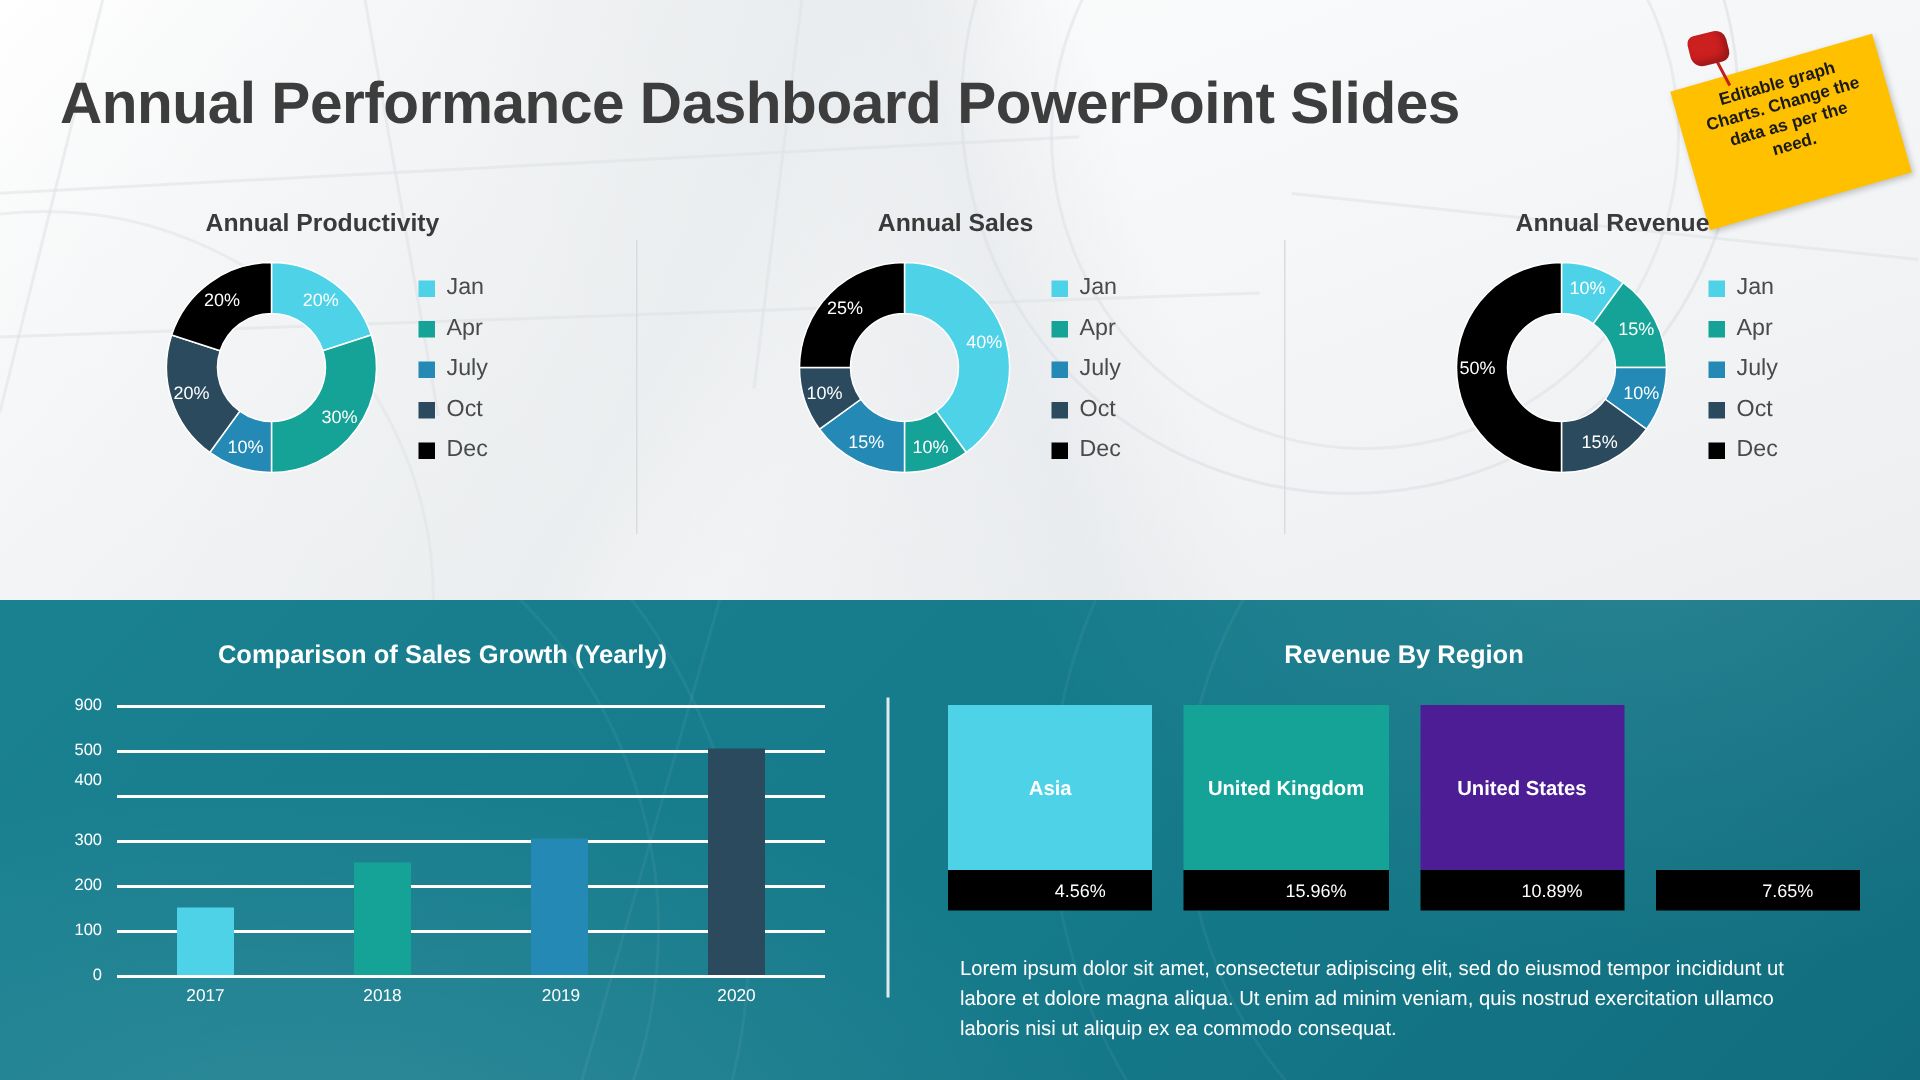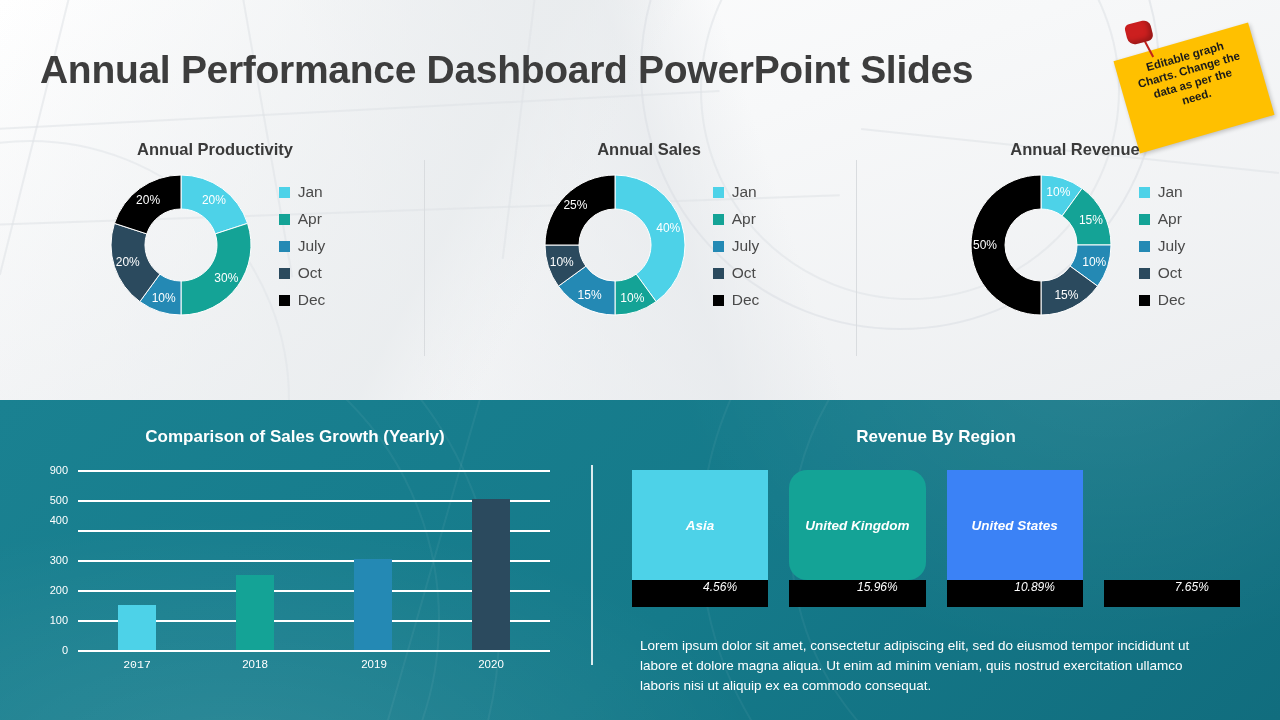--- a/index.html
+++ b/index.html
@@ -132,33 +132,33 @@
     position:absolute; font-size:11.5px; color:#ffffff; text-align:center;
     transform:translateX(-50%); white-space:nowrap;
   }
 
   .vdiv-dark {
     position:absolute; left:591px; top:465px; width:1.5px; height:200px;
     background:rgba(255,255,255,.85);
   }
 
   
-  .regions { position:absolute; left:632px; top:470px; width:608px; height:137px; display:flex; gap:21px;font-style:italic; }
+  .regions { position:absolute; left:632px; top:470px; width:608px; height:137px; display:flex; gap:21px; }
   .region-card { width:137px; height:137px; position:relative; }
   .region-top {
     position:absolute; left:0; top:0; width:100%; height:110px;
     display:flex; align-items:center; justify-content:center;
   }
   .region-name {
     font-size:13.5px; font-weight:bold; color:#ffffff; text-align:center;
     line-height:17px;
   }
   .region-pct-bar {
     position:absolute; left:0; bottom:0; width:100%; height:27px; background:#000000;
-    display:flex; align-items:flex-start; justify-content:center;padding-left:40px;
+    display:flex; align-items:center; justify-content:center;padding-left:40px;
   }
   .region-pct { font-size:12px; color:#ffffff; }
 
   .body-text {
     position:absolute; left:640px; top:636px; width:580px;
     font-size:13.5px; line-height:20px; color:#ffffff;
   }
 </style>
 </head>
 <body>
@@ -219,21 +219,21 @@
             <span class="swatch" style="background: rgb(43, 74, 94);"></span>
             <span class="legend-label">Oct</span>
           </div>
           <div class="legend-row">
             <span class="swatch" style="background: rgb(0, 0, 0);"></span>
             <span class="legend-label">Dec</span>
           </div>
         </div>
       </div>
     </div>
-  <div class="donut-panel" id="donut1" style="left:444px; width:410px;">
+  <div class="donut-panel" id="donut1" style="left:432px; width:410px;">
       <h3>Annual Sales</h3>
       <div class="donut-body">
         <svg width="152" height="152" viewBox="0 0 152 152" class="donut-svg">
           <path d="M 76 6 A 70 70 0 0 1 117.14496766047313 132.63118960624632 L 97.16026908252903 105.1246117974981 A 36 36 0 0 0 76 40 Z" fill="#4DD2E8" stroke="#ffffff" stroke-width="1"></path>
           <text x="129.2591649125286" y="62.69504831500295" text-anchor="middle" font-size="12" font-family="&quot;Liberation Sans&quot;, sans-serif" fill="#ffffff">40%</text>
           <path d="M 117.14496766047313 132.63118960624632 A 70 70 0 0 1 76 146 L 76 112 A 36 36 0 0 0 97.16026908252903 105.1246117974981 Z" fill="#14A396" stroke="#ffffff" stroke-width="1"></path>
           <text x="93.30495168499706" y="133.2591649125286" text-anchor="middle" font-size="12" font-family="&quot;Liberation Sans&quot;, sans-serif" fill="#ffffff">10%</text>
           <path d="M 76 146 A 70 70 0 0 1 19.368810393753684 117.14496766047313 L 46.875388202501895 97.16026908252904 A 36 36 0 0 0 76 112 Z" fill="#2489B4" stroke="#ffffff" stroke-width="1"></path>
           <text x="50.57653201458538" y="129.8963653545486" text-anchor="middle" font-size="12" font-family="&quot;Liberation Sans&quot;, sans-serif" fill="#ffffff">15%</text>
           <path d="M 19.368810393753684 117.14496766047313 A 70 70 0 0 1 6 76.00000000000001 L 40 76 A 36 36 0 0 0 46.875388202501895 97.16026908252904 Z" fill="#2B4A5E" stroke="#ffffff" stroke-width="1"></path>
@@ -336,48 +336,48 @@
         <div class="gridline" style="top: 90px;"></div>
         <div class="gridline" style="top: 60px;"></div>
         <div class="gridline" style="top: 30px;"></div>
         <div class="gridline" style="top: 0px;"></div>
         <div class="bar" style="left: 40px; width: 38px; height: 45px; background: rgb(77, 210, 232);"></div>
         <div class="bar" style="left: 158px; width: 38px; height: 75px; background: rgb(20, 163, 150);"></div>
         <div class="bar" style="left: 276px; width: 38px; height: 91.5px; background: rgb(36, 137, 180);"></div>
         <div class="bar" style="left: 394px; width: 38px; height: 151.5px; background: rgb(43, 74, 94);"></div>
       </div>
     <div class="xlabels" id="xlabels">
-        <div class="xlabel" style="left: 59px; font-family: Liberation Mono, monospace;">2017</div>
+        <div class="xlabel" style="left: 59px;">2017</div>
         <div class="xlabel" style="left: 177px;">2018</div>
         <div class="xlabel" style="left: 296px;">2019</div>
         <div class="xlabel" style="left: 413px;">2020</div>
       </div>
   </div>
 
   <div class="vdiv-dark"></div>
 
   <div class="regions" id="regions">
       <div class="region-card">
         <div class="region-top" style="background: rgb(77, 210, 232);">
           <div class="region-name">Asia</div>
         </div>
         <div class="region-pct-bar">
           <span class="region-pct">4.56%</span>
         </div>
       </div>
       <div class="region-card">
-        <div class="region-top" style="background: rgb(20, 163, 150); border-radius: 18px;">
+        <div class="region-top" style="background: rgb(20, 163, 150);">
           <div class="region-name">United Kingdom</div>
         </div>
         <div class="region-pct-bar">
           <span class="region-pct">15.96%</span>
         </div>
       </div>
       <div class="region-card">
-        <div class="region-top" style="background: #3b82f6;">
+        <div class="region-top" style="background: #4c1d95;">
           <div class="region-name">United States</div>
         </div>
         <div class="region-pct-bar">
           <span class="region-pct">10.89%</span>
         </div>
       </div>
       <div class="region-card">
         <div class="region-pct-bar">
           <span class="region-pct">7.65%</span>
         </div>

